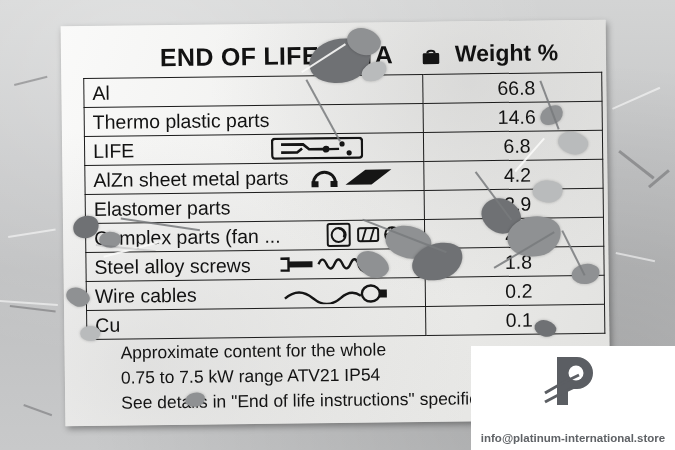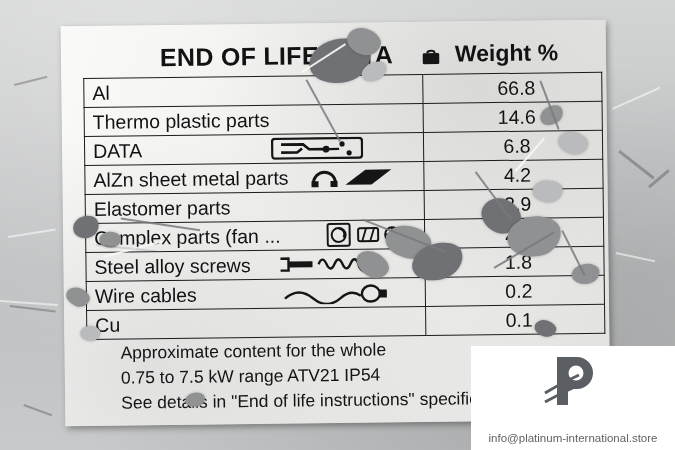--- a/index.html
+++ b/index.html
@@ -191,20 +191,21 @@
   .wm-brand {
     font-size: 13px;
     letter-spacing: 3px;
     color: #6f7276;
     font-weight: bold;
   }
   .wm-url {
     font-size: 11.5px;
     color: #5f6266;
     margin-top: 21px;
+    font-weight: bold;
   }
 </style>
 </head>
 <body>
 
 <div id="scene">
 
   <div class="panel-shade"></div>
 
   <div class="scratch" style="left:8px;  top:236px; width:48px; height:2px; transform:rotate(-9deg);"></div>
@@ -238,21 +239,21 @@
           <tr>
             <td class="name">Al</td>
             <td class="val">66.8</td>
           </tr>
           <tr>
             <td class="name">Thermo plastic parts</td>
             <td class="val">14.6</td>
           </tr>
           <tr>
             <td class="name">
-              <span>DATA</span>
+              <span>LIFE</span>
               <span class="pict pict-pcba">
                 <svg viewBox="0 0 92 22" width="92" height="22">
                   <rect x="1" y="1" width="90" height="20" rx="3" fill="none" stroke="#151515" stroke-width="2.4"></rect>
                   <path d="M10 7 h22 l6 5 h14" stroke="#151515" stroke-width="2.6" fill="none"></path>
                   <path d="M10 15 h16 l5 -4" stroke="#151515" stroke-width="2.6" fill="none"></path>
                   <circle cx="55" cy="12" r="3.4" fill="#151515"></circle>
                   <circle cx="71" cy="7" r="2.6" fill="#151515"></circle>
                   <circle cx="78" cy="16" r="2.6" fill="#151515"></circle>
                   <path d="M58 12 h10" stroke="#151515" stroke-width="2.2"></path>
                 </svg>

